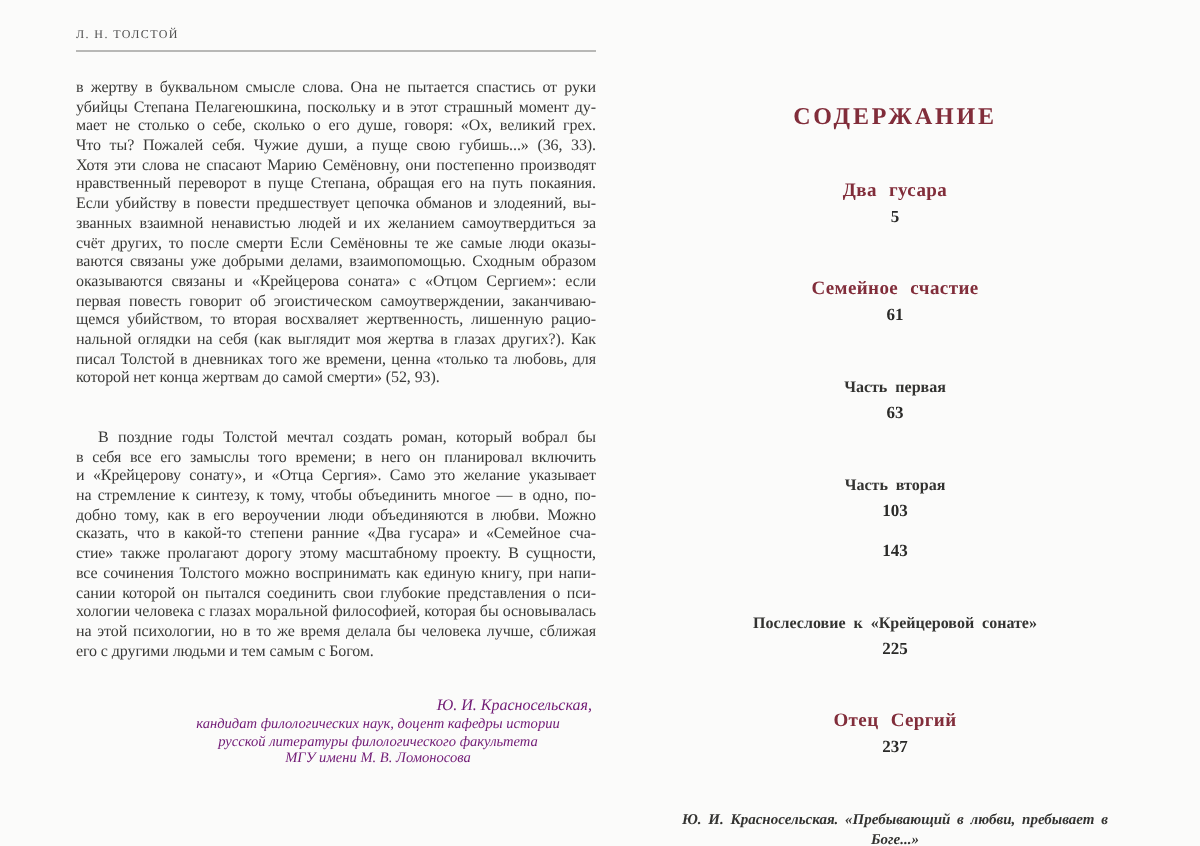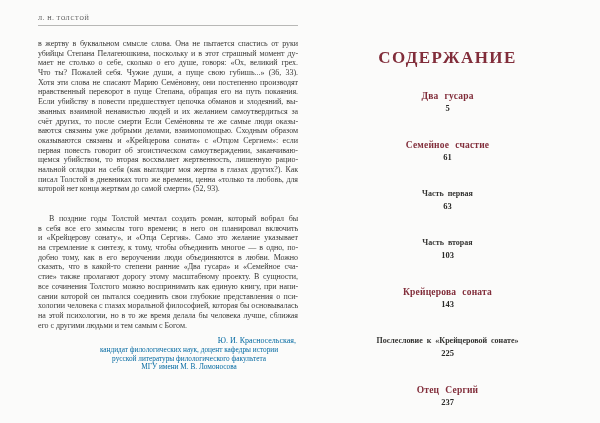--- a/index.html
+++ b/index.html
@@ -34,22 +34,23 @@
     white-space: nowrap;
     overflow: hidden;
     text-align: justify;
     text-align-last: justify;
     letter-spacing: -0.05px;
   }
   .body-line.last { text-align-last: left; }
   .body-line.indent { text-indent: 11px; margin-top: 20px; }
 
   .signature {
-    margin-top: 6px;
-    color: #0369a1;
+    margin-top: 18px;
+    font-style: italic;
+    color: #701a75;
   }
   .signature .name {
     text-align: right;
     font-size: 8px;
     line-height: 10px;
     padding-right: 2px;
   }
   .signature .aff {
     font-size: 7.3px;
     line-height: 8.6px;
@@ -60,21 +61,21 @@
   
   .right-page {
     position: absolute;
     left: 330px; top: 52px;
     width: 235px;
     text-align: center;
   }
   .toc-title {
     color: #812d3a;
     font-weight: bold;
-    font-size: 17px;
+    font-size: 12px;
     line-height: 12px;
     letter-spacing: 1.4px;
     margin-bottom: 27px;
   }
   .toc-entry { margin-bottom: 11px; }
   .toc-label {
     display: block;
     line-height: 10px;
     margin-top: 27px;
   }
@@ -165,21 +166,20 @@
       </div>
       <div class="toc-entry part">
         <span class="toc-label">Часть первая</span>
         <span class="toc-page">63</span>
       </div>
       <div class="toc-entry part">
         <span class="toc-label">Часть вторая</span>
         <span class="toc-page">103</span>
       </div>
       <div class="toc-entry work">
-        <span class="toc-label">Крейцерова соната</span>
         <span class="toc-page">143</span>
       </div>
       <div class="toc-entry part">
         <span class="toc-label">Послесловие к «Крейцеровой сонате»</span>
         <span class="toc-page">225</span>
       </div>
       <div class="toc-entry work">
         <span class="toc-label">Отец Сергий</span>
         <span class="toc-page">237</span>
       </div>

